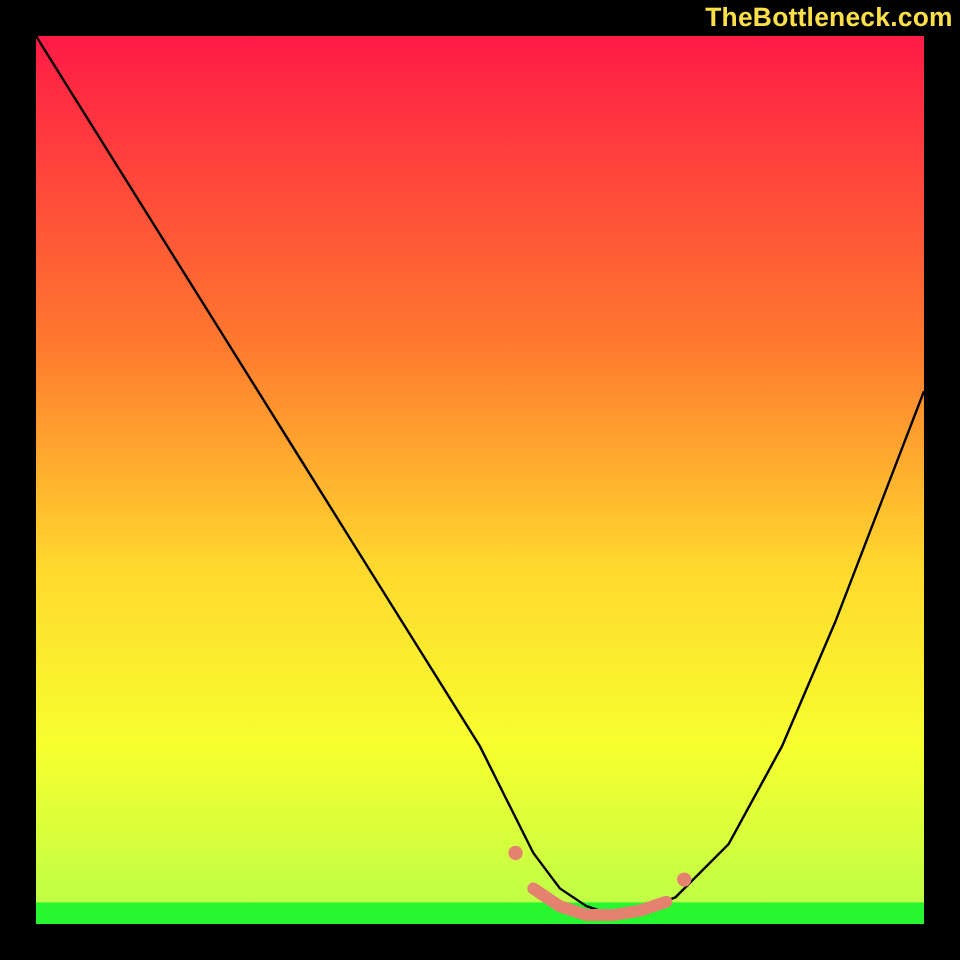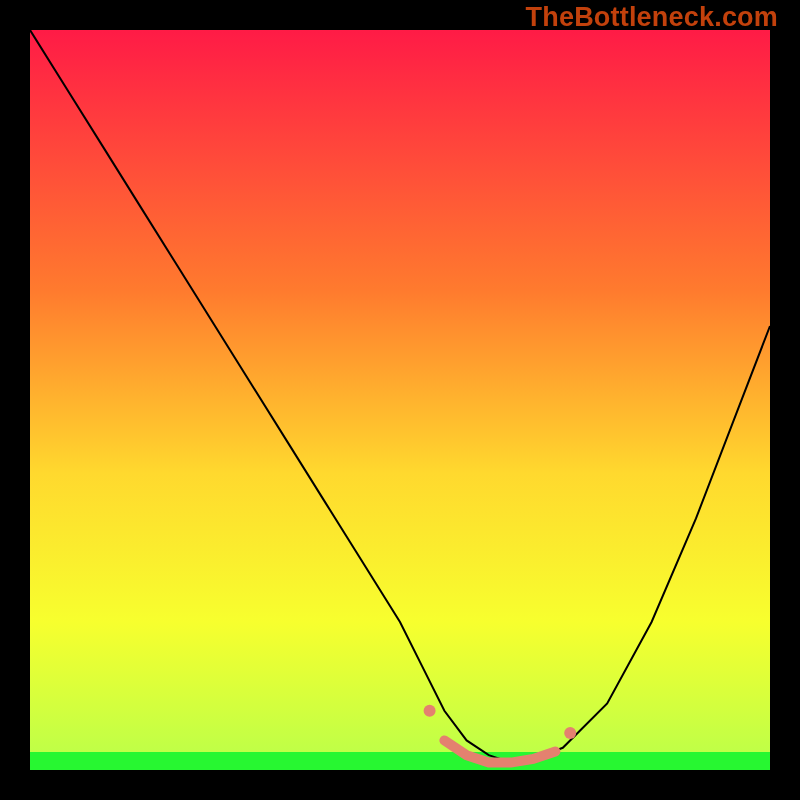--- a/index.html
+++ b/index.html
@@ -15,23 +15,23 @@
     position: absolute;
     left: 0;
     top: 0;
     width: 800px;
     height: 800px;
     background: #000;
   }
   .watermark {
     position: absolute;
     top: 2px;
-    right: 22px;
-    color: #c2410c;
-    font-size: 27px;
+    right: 6px;
+    color: #fde047;
+    font-size: 22px;
     font-weight: bold;
     letter-spacing: 0.2px;
   }
   .plot-wrap {
     position: absolute;
     left: 30px;
     top: 30px;
     width: 740px;
     height: 740px;
   }

